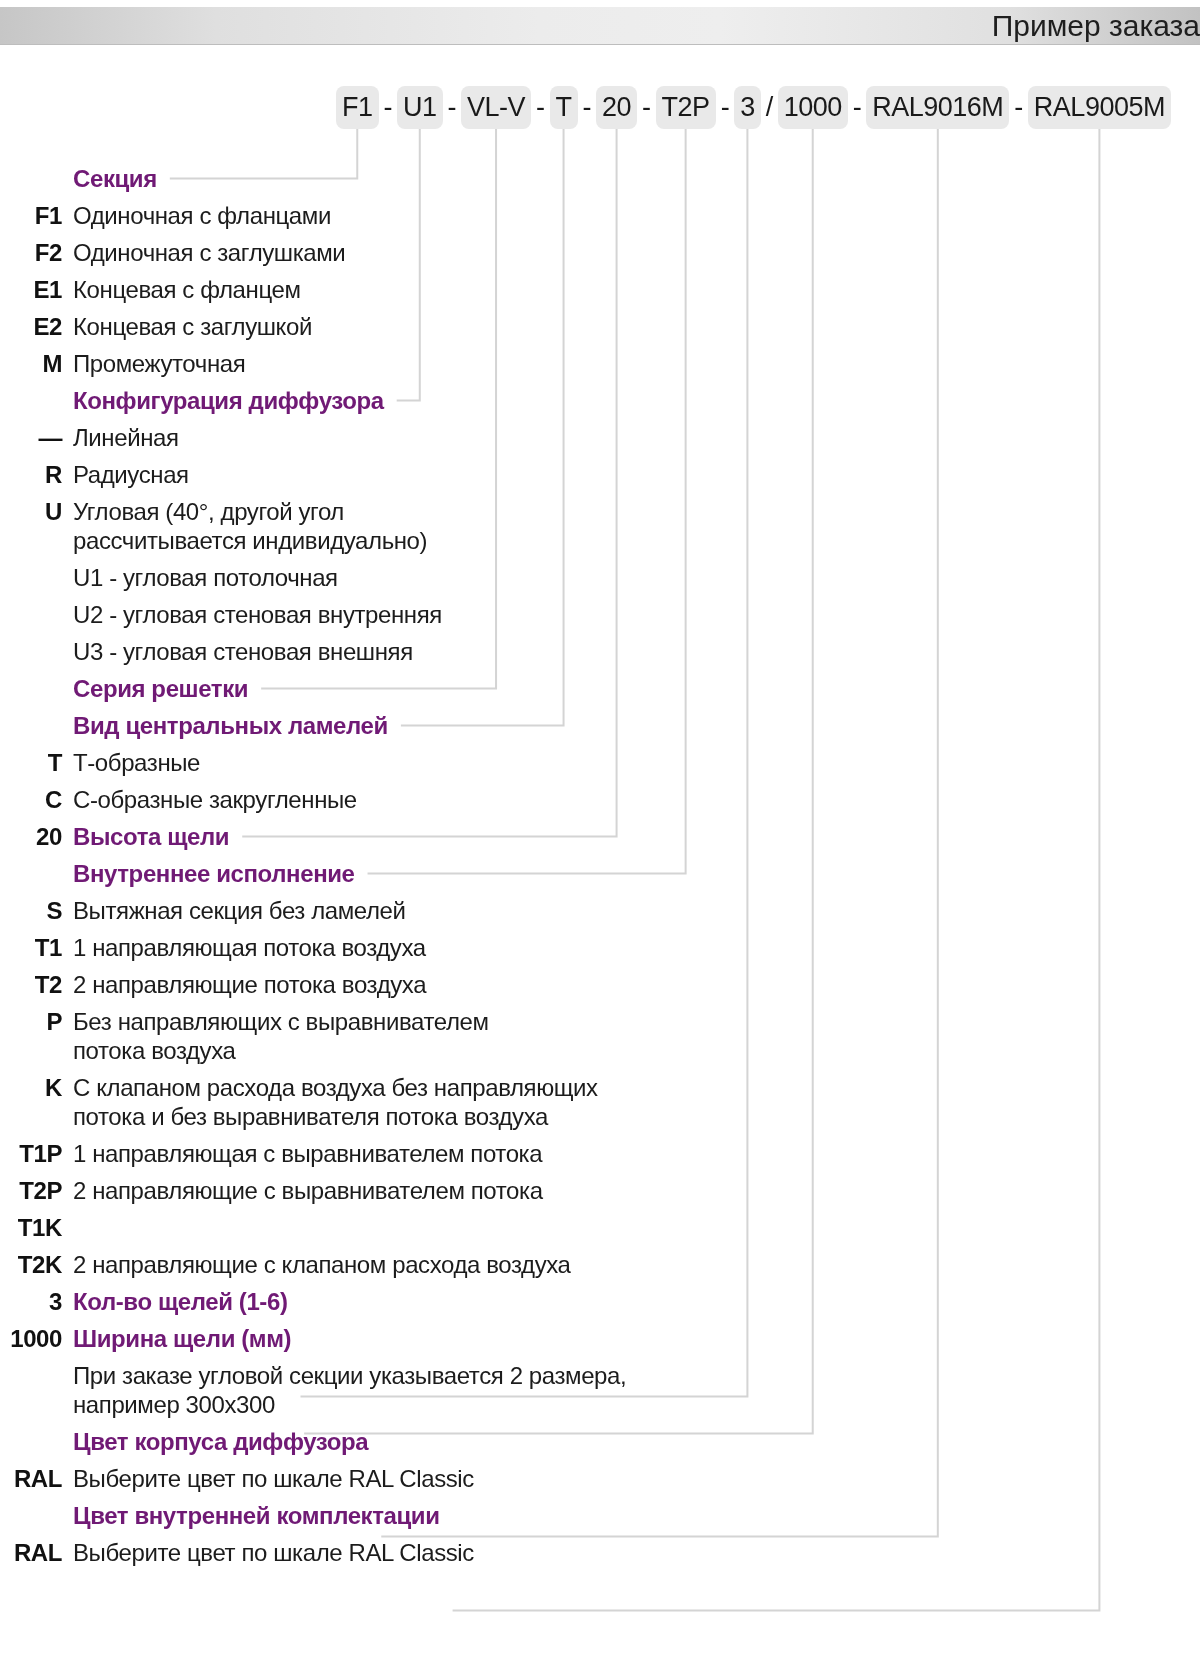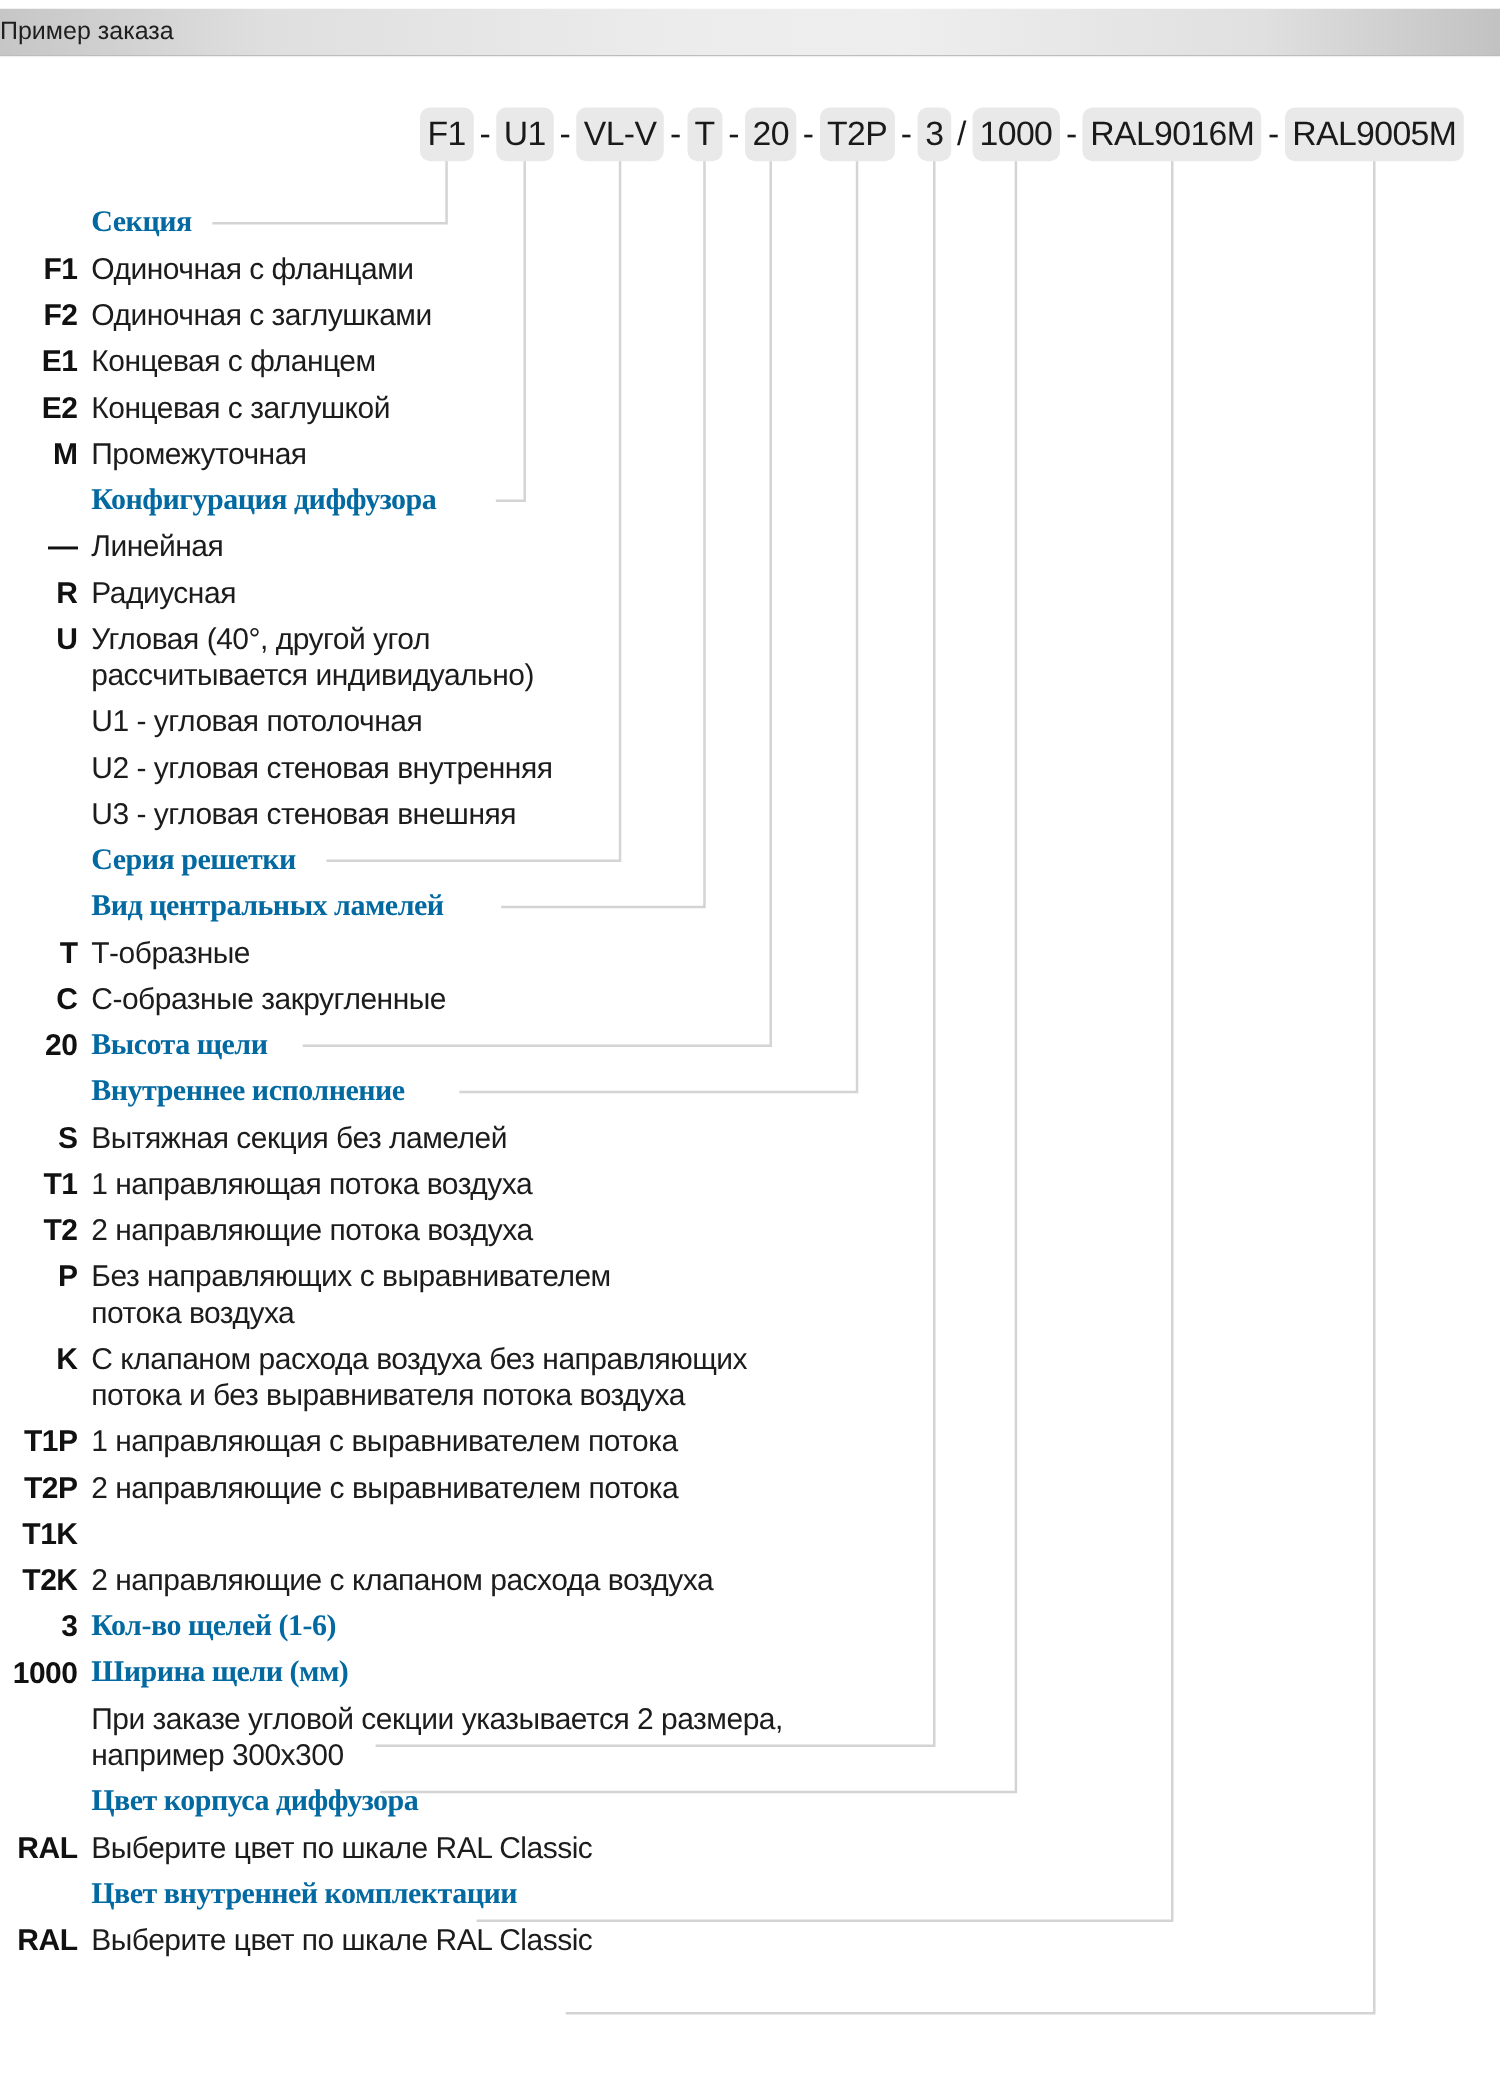--- a/index.html
+++ b/index.html
@@ -11,22 +11,22 @@
     font-family: "Liberation Sans", "DejaVu Sans", sans-serif;
     color: #1a1a1a;
   }
   .page { position: absolute; inset: 0; }
 
   
   .titlebar {
     position: absolute; top: 7px; left: 0; right: 0; height: 37px;
     background: linear-gradient(90deg, #c6c6c6 0%, #dfdfdf 18%, #ececec 45%, #eeeeee 60%, #e0e0e0 84%, #c2c2c2 100%);
     border-bottom: 1px solid #bdbdbd;
-    display: flex; align-items: center; justify-content: flex-start;
-    font-size: 20px; color: #1e1e1e;
+    display: flex; align-items: center; justify-content: flex-end;
+    font-size: 30px; color: #1e1e1e;
   }
 
   
   .code-row {
     position: absolute; top: 86px; left: 336px;
     display: flex; align-items: center; gap: 2px;
     font-size: 27px; letter-spacing: -0.5px; white-space: nowrap;
   }
   .code-box {
     background: #e9e9e9;
@@ -47,21 +47,21 @@
     letter-spacing: -0.4px;
   }
   .lcode {
     flex: 0 0 62px;
     text-align: right;
     font-weight: 700;
     white-space: nowrap;
     color: #111111;
   }
   .ltext { margin-left: 11px; white-space: pre-line; color: #1c1c1c; }
-  .lrow.header .ltext { font-weight: 700; color: #0369a1; font-family: Liberation Serif, serif; }
+  .lrow.header .ltext { font-weight: 700; color: #701a75; }
 
   
   svg.connectors {
     position: absolute; top: 0; left: 0;
     width: 1200px; height: 1660px;
     pointer-events: none;
   }
   svg.connectors polyline {
     fill: none;
     stroke: #d4d4d4;

